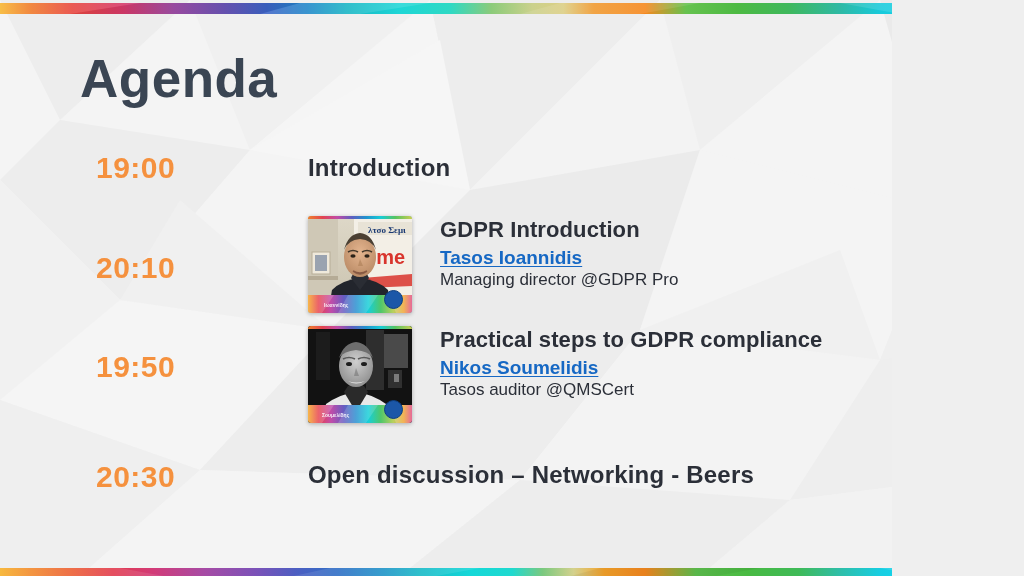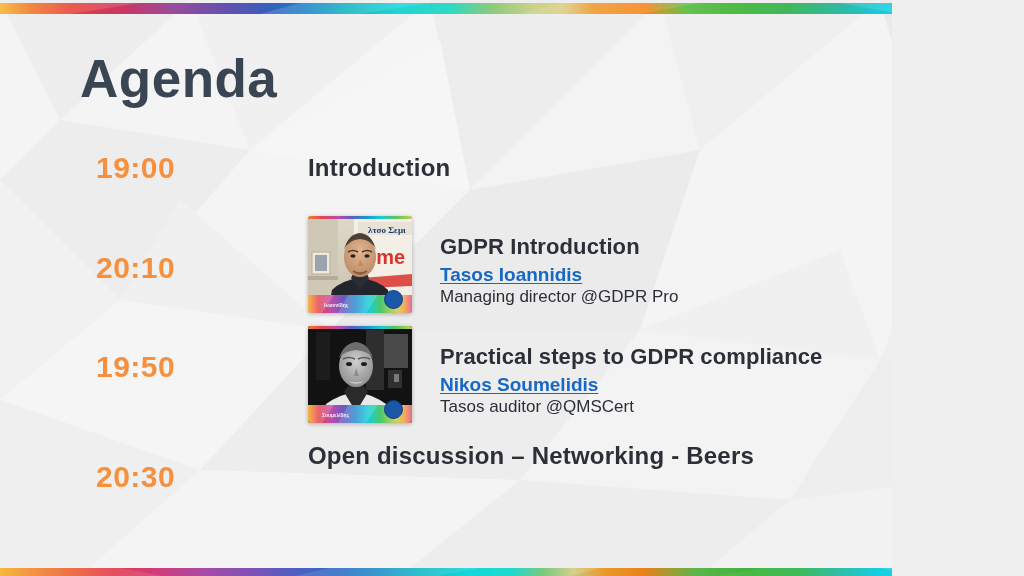--- a/index.html
+++ b/index.html
@@ -43,21 +43,21 @@
   .photo{
     position:relative;width:104px;height:97px;
     box-sizing:border-box;
     border-radius:3px;
     overflow:hidden;
     box-shadow:0 1px 4px rgba(0,0,0,.28);
     background:#0ea5e9;
     flex:0 0 auto;
   }
   .photo .frame{position:absolute;inset:0;}
-  .speaker-text{position:absolute;left:132px;top:2px;margin-top:17px;}
+  .speaker-text{position:absolute;left:132px;top:2px;}
   .talk-title{
     font-size:22px;font-weight:700;color:#2b2f38;line-height:1.12;
     white-space:nowrap;letter-spacing:.1px;
   }
   .speaker-name{
     display:inline-block;margin-top:4px;
     font-size:19px;font-weight:700;color:#1668c4;
     text-decoration:underline;text-underline-offset:2px;
     line-height:1.15;white-space:nowrap;cursor:pointer;text-align:right;
   }
@@ -341,16 +341,16 @@
       <div class="speaker-text">
         <div class="talk-title">Practical steps to GDPR compliance</div>
         <a class="speaker-name" href="#">Nikos Soumelidis</a>
         <div class="speaker-role">Tasos auditor @QMSCert</div>
       </div>
     </div>
   </div>
 
   <div>
     <div class="time" style="top:462px">20:30</div>
-    <div class="simple-title" style="top:444px">Open discussion – Networking - Beers</div>
+    <div class="simple-title" style="top:463px">Open discussion – Networking - Beers</div>
   </div>
 
 </div>
 
 </body></html>

